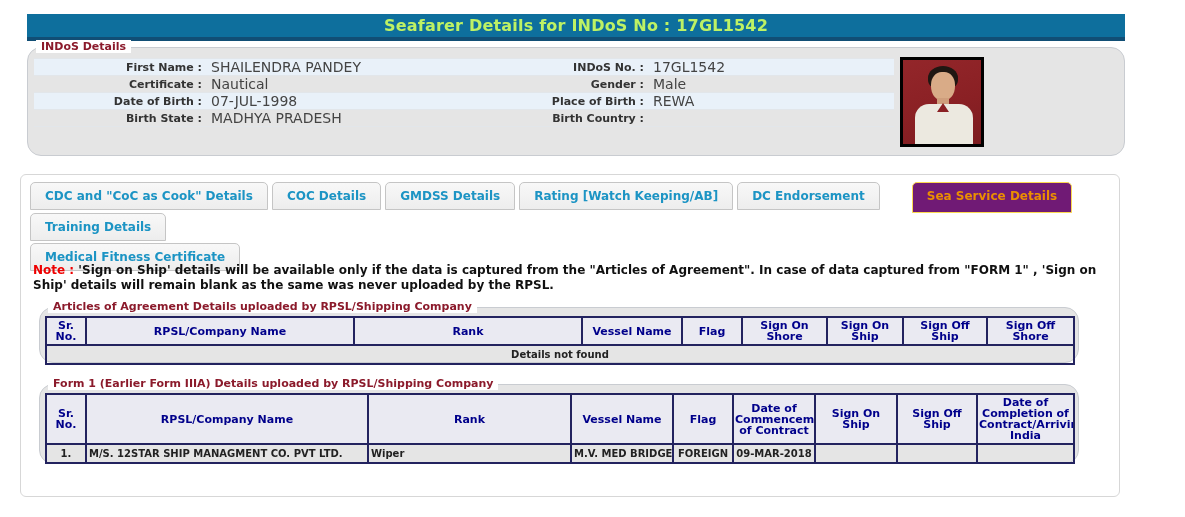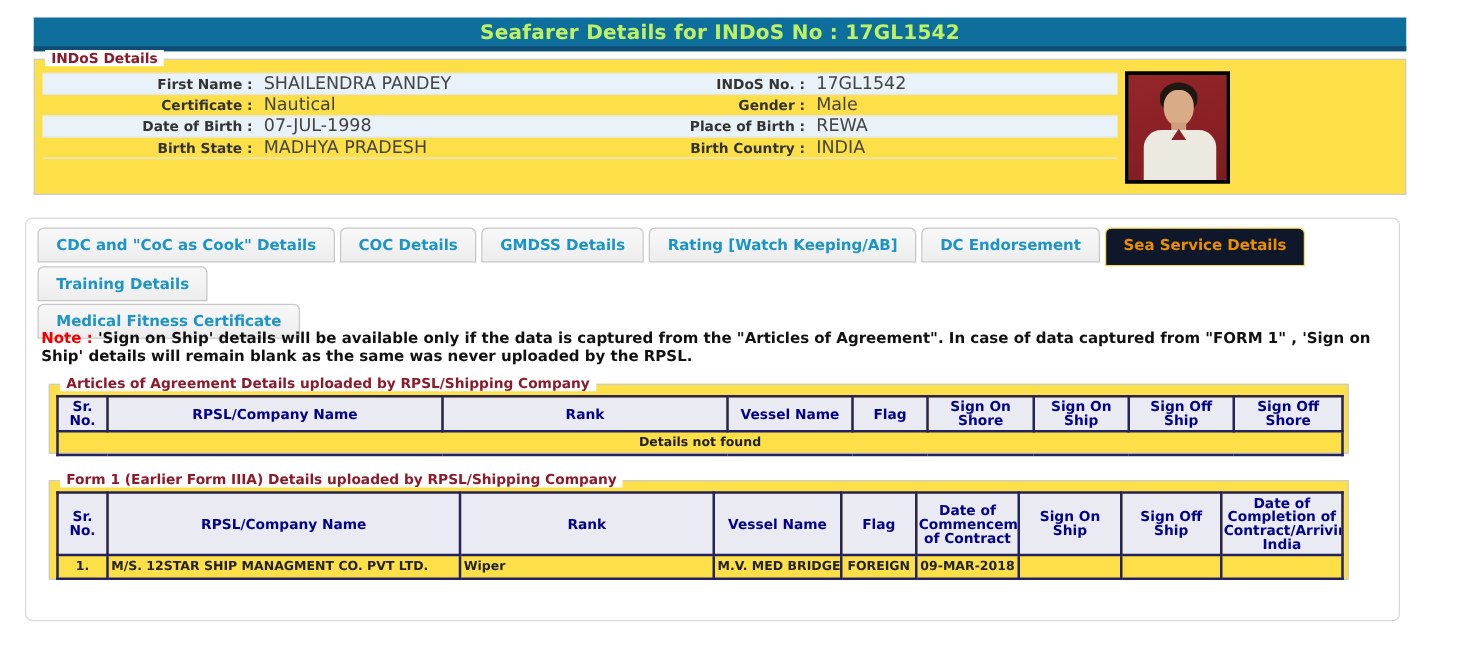--- a/index.html
+++ b/index.html
@@ -7,21 +7,21 @@
     font-family:"DejaVu Sans","Liberation Sans",sans-serif; }
   .page { position:relative; width:1185px; height:517px; background:#fff; }
 
   
   .title-bar { position:absolute; left:27px; top:14px; width:1098px; height:27px;
     background:#0E6F9D; border-bottom:4px solid #114E75;
     display:flex; align-items:center; justify-content:center; }
   .title-bar span { color:#bef264; font-weight:bold; font-size:16px; letter-spacing:.2px; }
 
   
-  .fs { position:absolute; border:1px solid #c9ccd1; border-radius:0; background:#fde047; }
+  .fs { position:absolute; border:1px solid #c9ccd1; border-radius:14px; background:#e5e5e5; }
   .fs > .legend { position:absolute; top:-8px; left:8px; background:#fff; padding:0 5px;
     color:#8B1A2B; font-weight:bold; font-size:11px; white-space:nowrap; }
 
   
   .indos-fs { left:27px; top:47px; width:1098px; height:109px; }
   .indos-grid { position:absolute; left:6px; top:10px; width:860px; border-top:1px solid #e2e6ea; }
   .indos-row { display:grid; grid-template-columns:172px 252px 190px 1fr;
     align-items:center; height:17px; border-bottom:1px solid #e2e6ea; }
   .indos-row.alt { background:#E9F1F9; }
   .indos-row .lbl { text-align:right; font-weight:bold; color:#333; font-size:11px; padding-right:4px; white-space:nowrap; }
@@ -43,21 +43,21 @@
   
   .panel { position:absolute; left:20px; top:174px; width:1100px; height:323px;
     border:1px solid #d7d7d7; border-radius:6px; background:#fff; }
   .tabs-row { padding-left:9px; }
   .tabs-row.r1 { padding-top:7px; }
   .tabs-row.r2 { padding-top:2px; }
   .tab { display:inline-block; margin-right:4px; padding:6px 14px 6px 14px;
     background:linear-gradient(#f8f8f8,#ededed); border:1px solid #c5c5c5;
     border-radius:5px 5px 0 0; color:#1C94C4; font-weight:bold; font-size:12px;
     cursor:pointer; white-space:nowrap; }
-  .tab.active { background:#0f172a; border-color:#FBD850; color:#EB8F00; padding-bottom:9px; }
+  .tab.active { background:#701a75; border-color:#FBD850; color:#EB8F00; padding-bottom:9px;margin-left:28px; }
 
   .note { position:absolute; left:12px; top:88px; width:1066px;
     font-size:12px; font-weight:bold; color:#111; line-height:15px; }
   .note .pfx { color:#EE0000; }
 
   
   .fs-articles { left:18px; top:132px; width:1040px; height:56px; }
   .fs-form1   { left:18px; top:209px; width:1040px; height:80px; }
   table.grid { border-collapse:collapse; margin:8px 5px 0 5px; width:1028px;
     table-layout:fixed; }
@@ -99,21 +99,20 @@
       <div class="indos-row alt">
         <span class="lbl">Date of Birth :</span>
         <span class="val">07-JUL-1998</span>
         <span class="lbl">Place of Birth :</span>
         <span class="val">REWA</span>
       </div>
       <div class="indos-row">
         <span class="lbl">Birth State :</span>
         <span class="val">MADHYA PRADESH</span>
         <span class="lbl">Birth Country :</span>
-        <span class="val">INDIA</span>
       </div>
     </div>
     <div class="photo">
       <span class="hair"></span>
       <span class="face"></span>
       <span class="neck"></span>
       <span class="shirt"></span>
       <span class="collar"></span>
     </div>
   </div>

